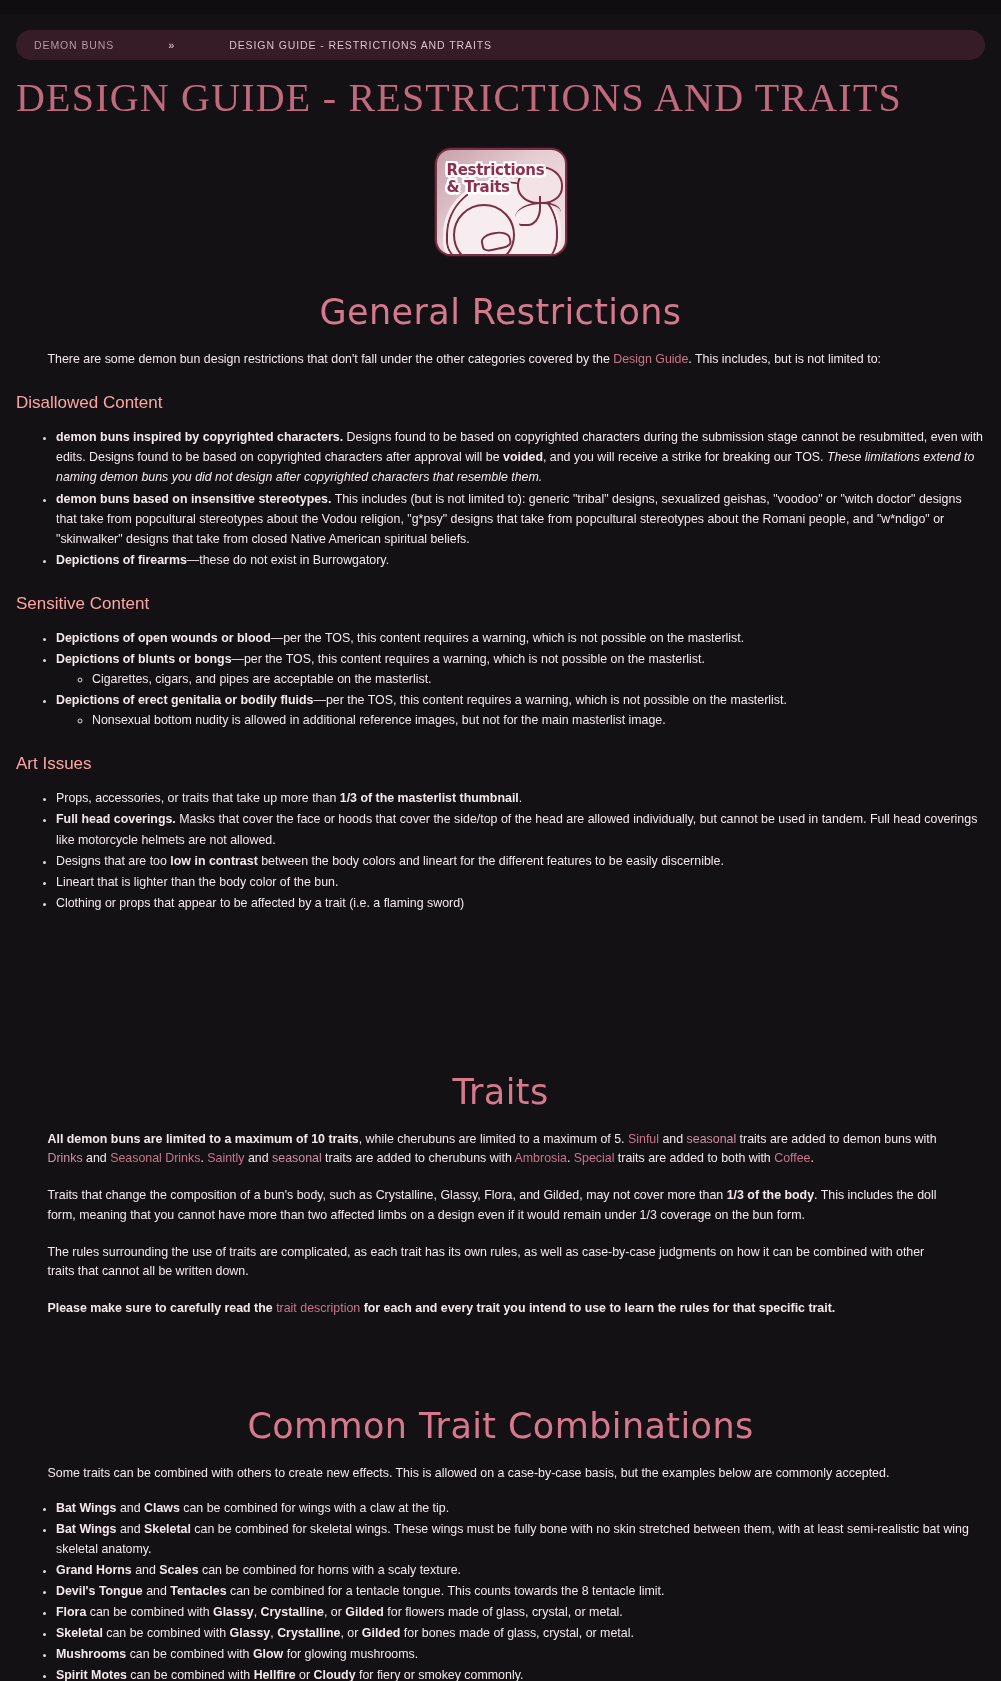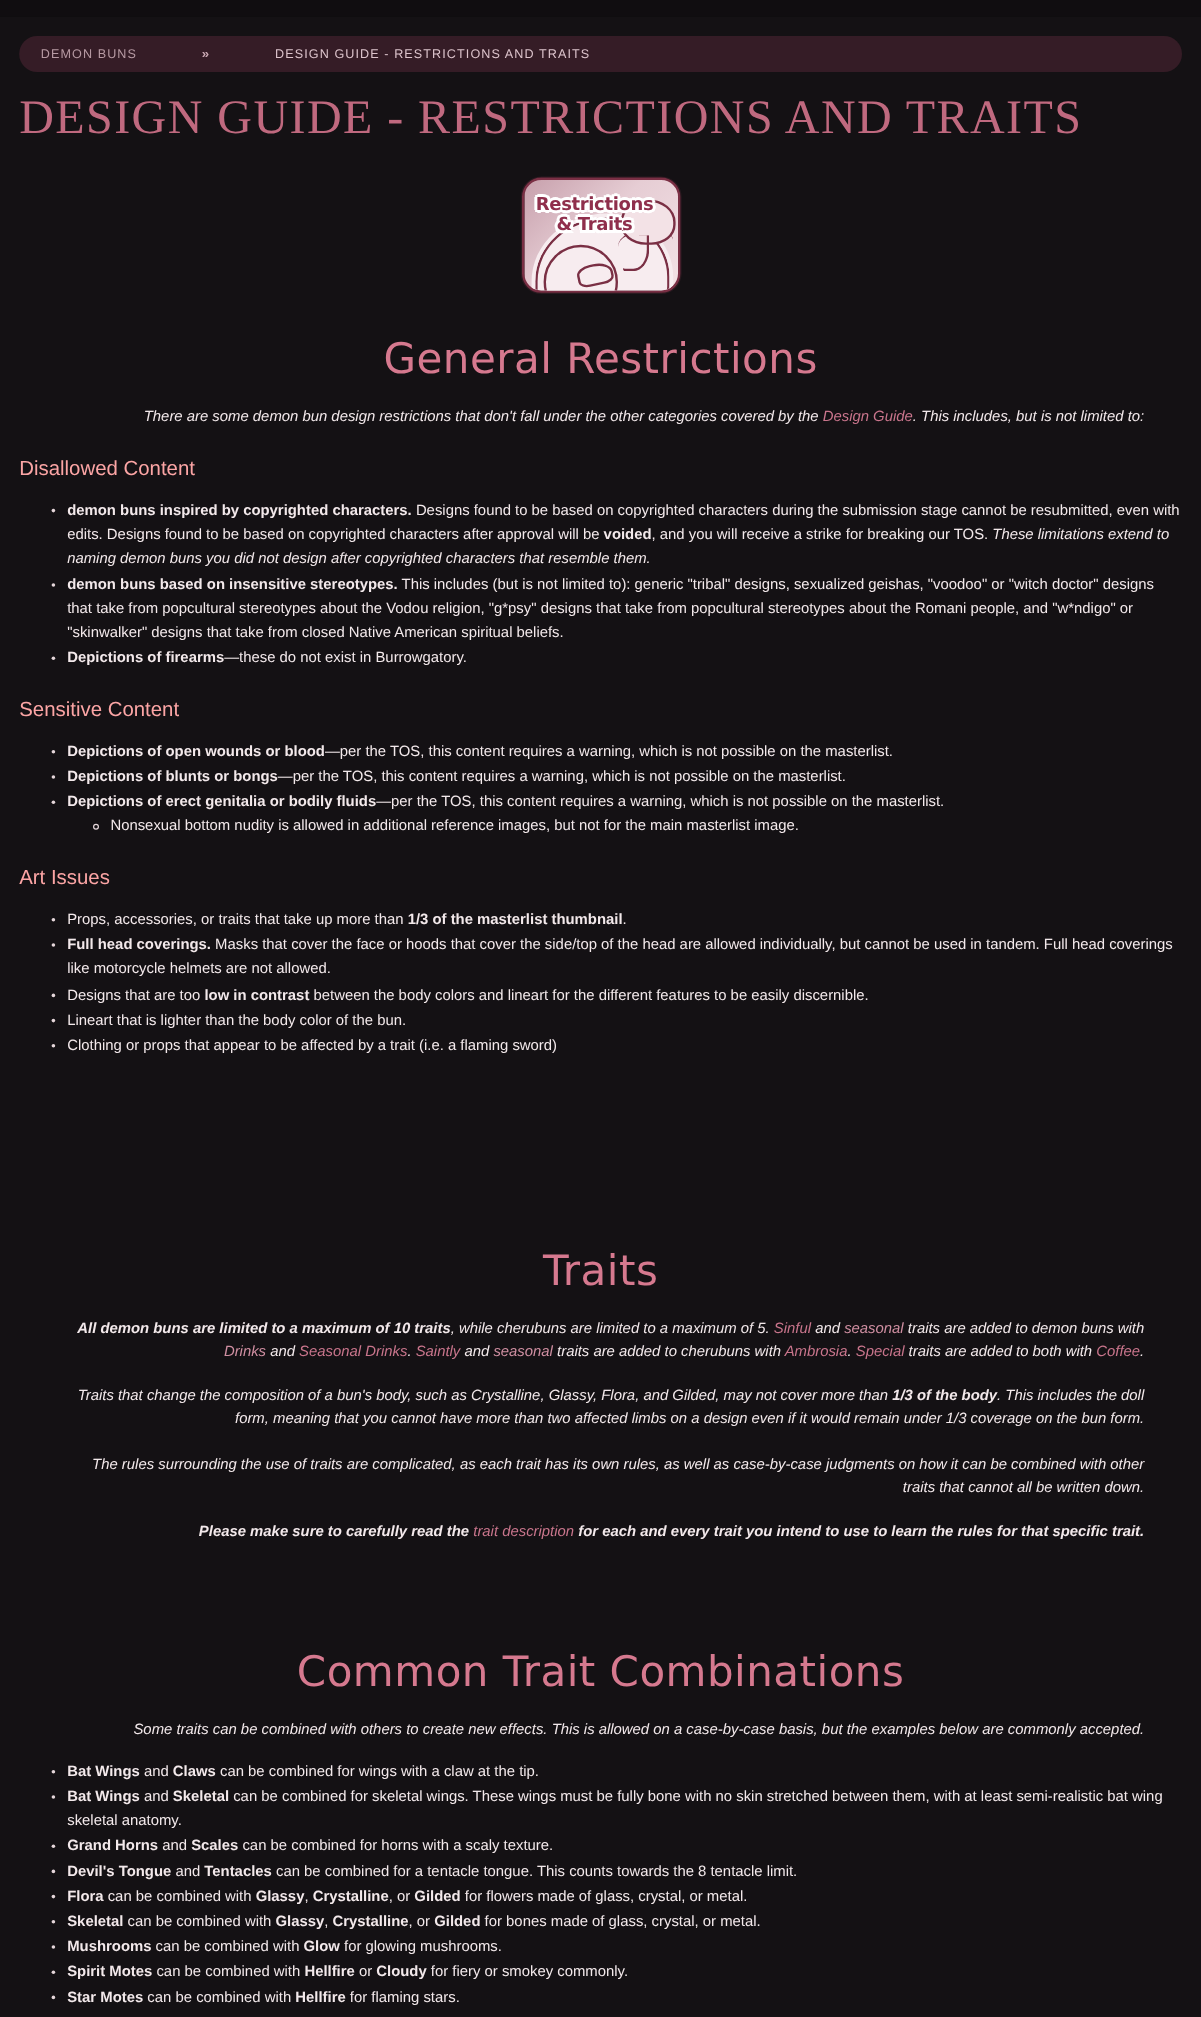--- a/index.html
+++ b/index.html
@@ -69,28 +69,27 @@
   }
 
   
   .thumb-holder {
     display: flex;
     justify-content: center;
     margin-top: 28px;
   }
   .thumb {
     width: 132px;
-    height: 96px;
+    height: 108px;
     border-radius: 16px;
     position: relative;
     overflow: hidden;
     background: linear-gradient(135deg, #c7a0ac 0%, #e6cdd4 45%, #f3e2e6 100%);
     border: 2px solid #7a2f44;
     box-shadow: 0 0 0 1px #2a1a20;
-    text-align: center;
   }
   .thumb .bun-body {
     position: absolute;
     width: 118px; height: 100px;
     left: 6px; top: 28px;
     background: #f7ecef;
     border: 3px solid #f7ecef;
     border-radius: 58% 52% 46% 60% / 62% 58% 44% 40%;
     box-shadow: inset 0 0 0 2px #7a2f44;
   }
@@ -160,27 +159,26 @@
     color: #d6798f;
     letter-spacing: 0.4px;
     margin: 0;
   }
   #sec-general-h { margin-top: 36px; }
   #sec-traits-h  { margin-top: 96px; }
   #sec-combo-h   { margin-top: 88px; }
 
   
   p.center {
-    text-align: right;
+    text-align: left;
     font-size: 12.4px;
     line-height: 1.55;
     margin: 18px auto 0 auto;
     max-width: 906px;
     color: #f3e9eb;
-    font-style: italic;
   }
   p.center.tight { }
   .sub-h {
     font-size: 17px;
     font-weight: normal;
     margin: 24px 0 0 0;
     color: #fca5a5;
   }
 
   ul.rules {
@@ -263,20 +261,23 @@
     </li>
   </ul>
 
   <div class="sub-h">Sensitive Content</div>
   <ul class="rules">
     <li>
       <b>Depictions of open wounds or blood</b><span>—per the TOS, this content requires a warning, which is not possible on the masterlist.</span>
     </li>
     <li>
       <b>Depictions of blunts or bongs</b><span>—per the TOS, this content requires a warning, which is not possible on the masterlist.</span>
+      <ul class="sub">
+        <li>Cigarettes, cigars, and pipes are acceptable on the masterlist.</li>
+      </ul>
     </li>
     <li>
       <b>Depictions of erect genitalia or bodily fluids</b><span>—per the TOS, this content requires a warning, which is not possible on the masterlist.</span>
       <ul class="sub">
         <li>Nonsexual bottom nudity is allowed in additional reference images, but not for the main masterlist image.</li>
       </ul>
     </li>
   </ul>
 
   <div class="sub-h">Art Issues</div>

